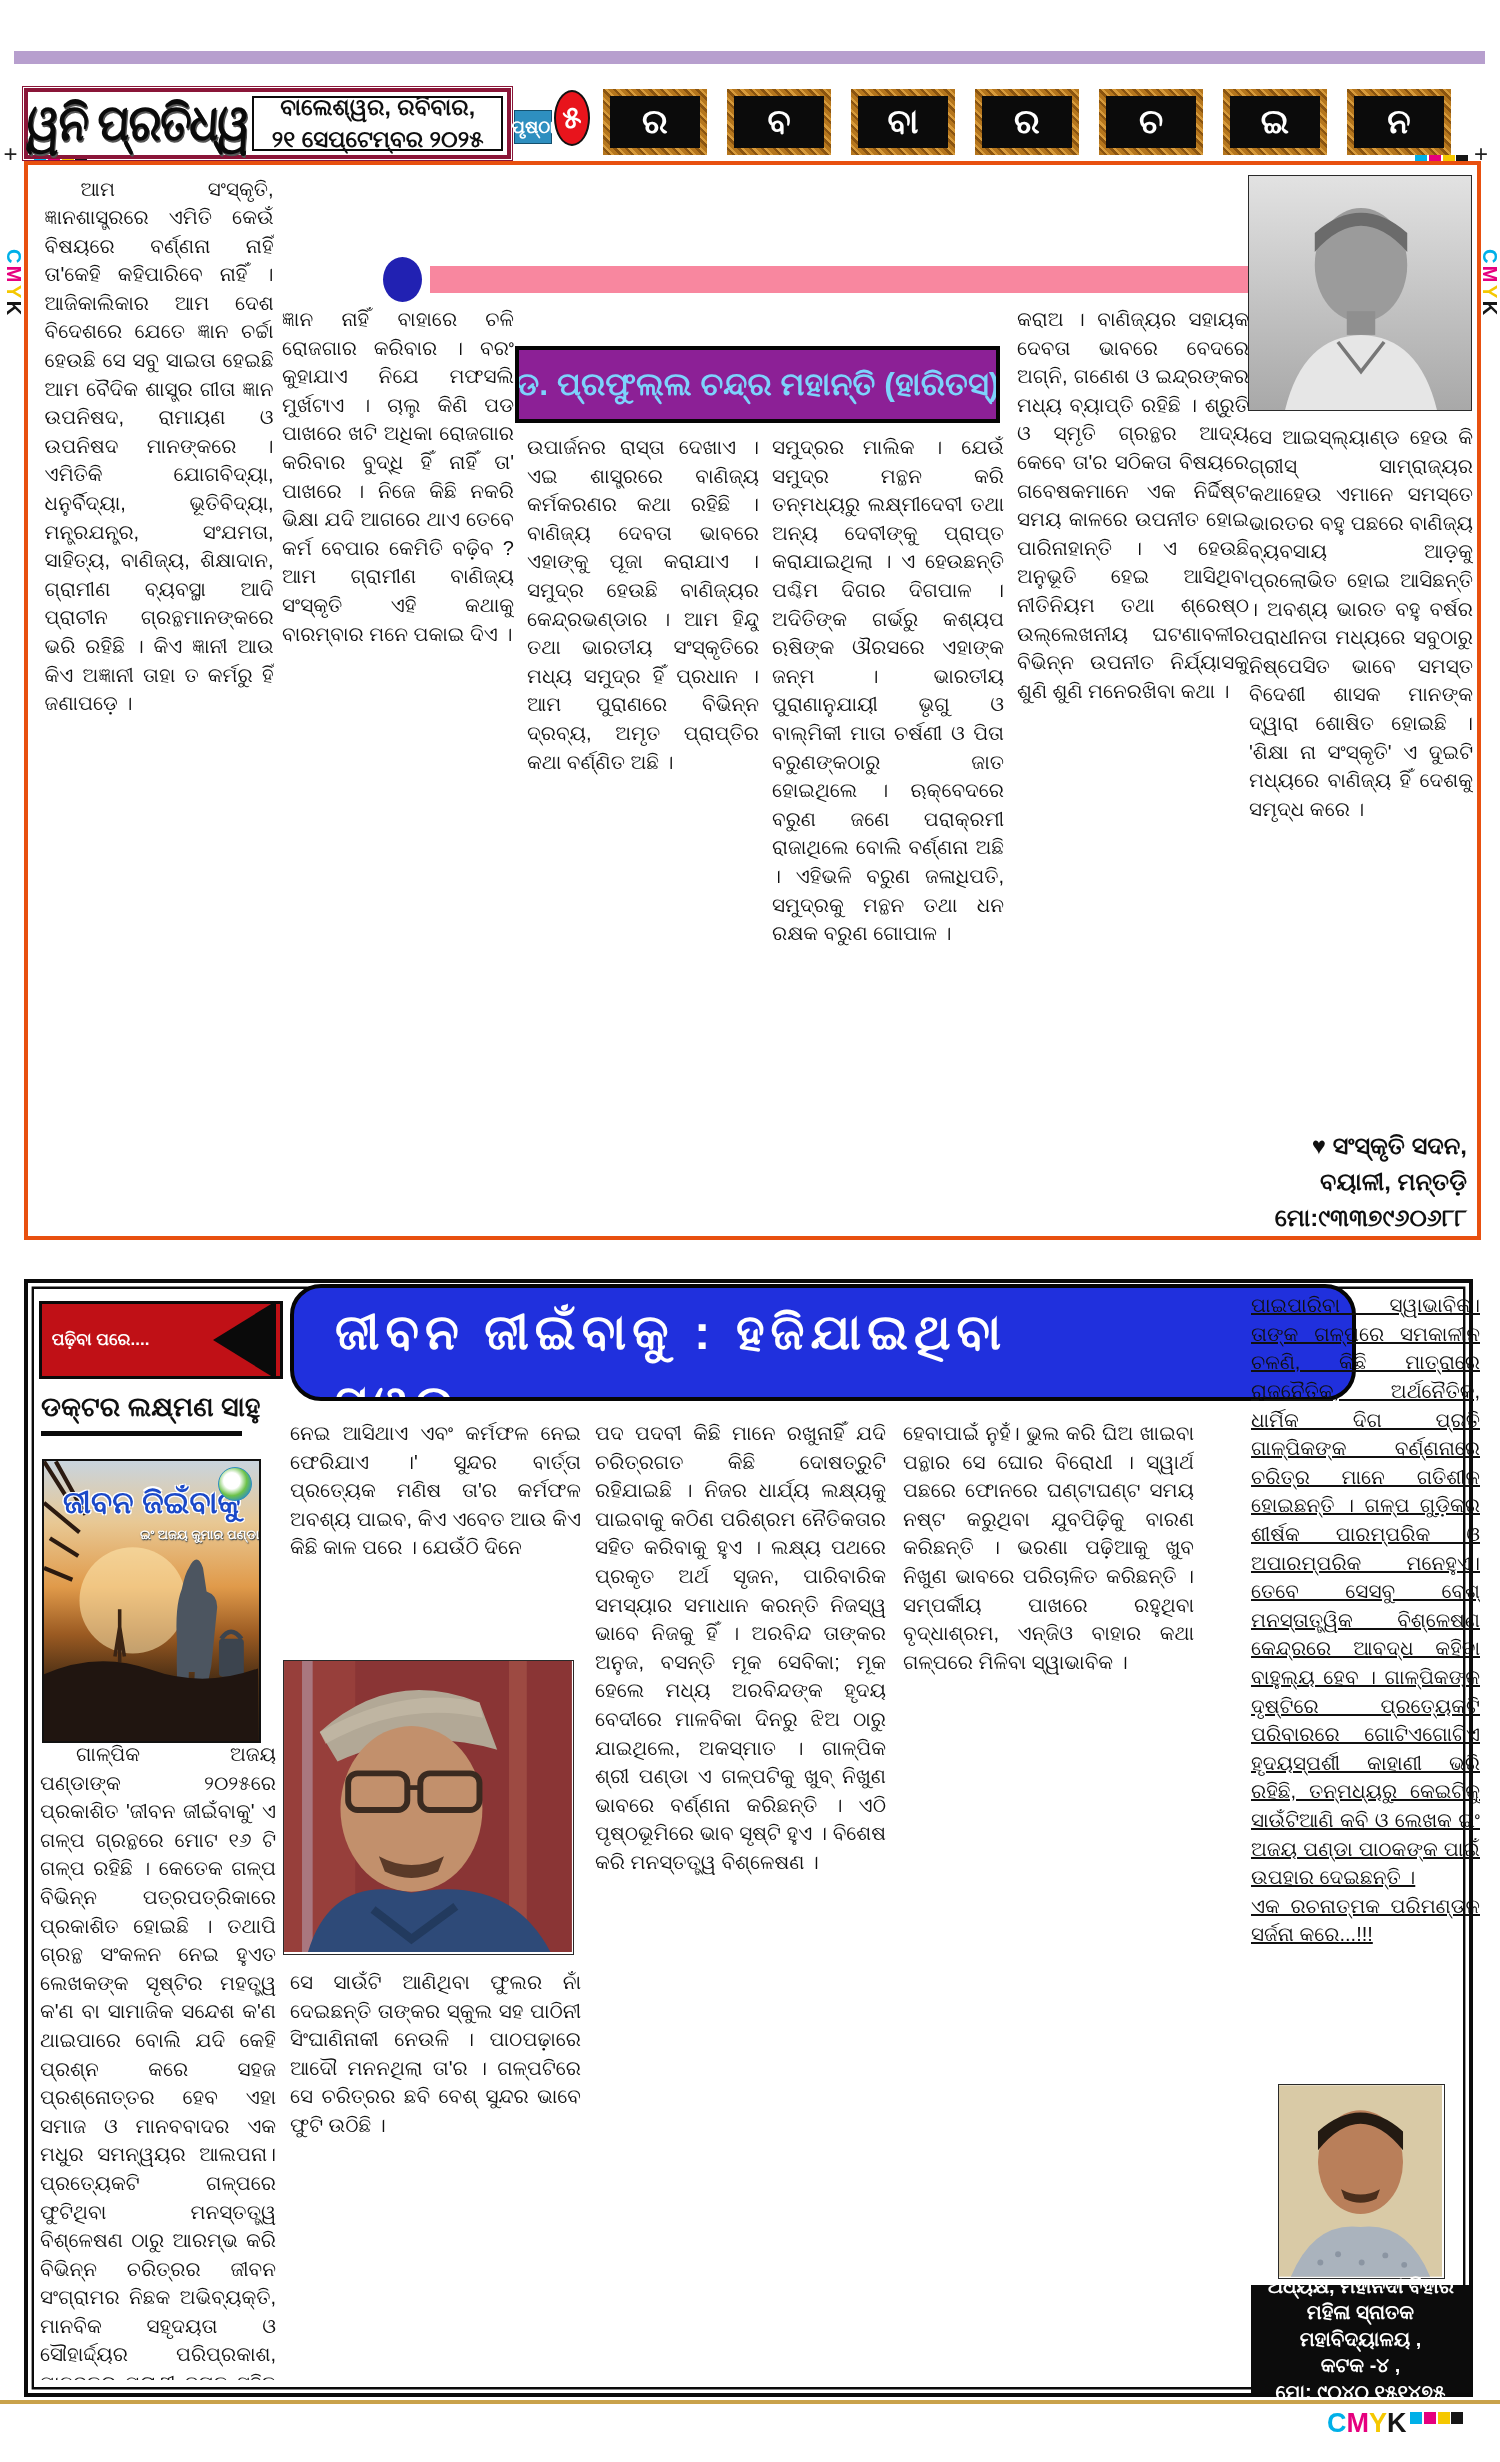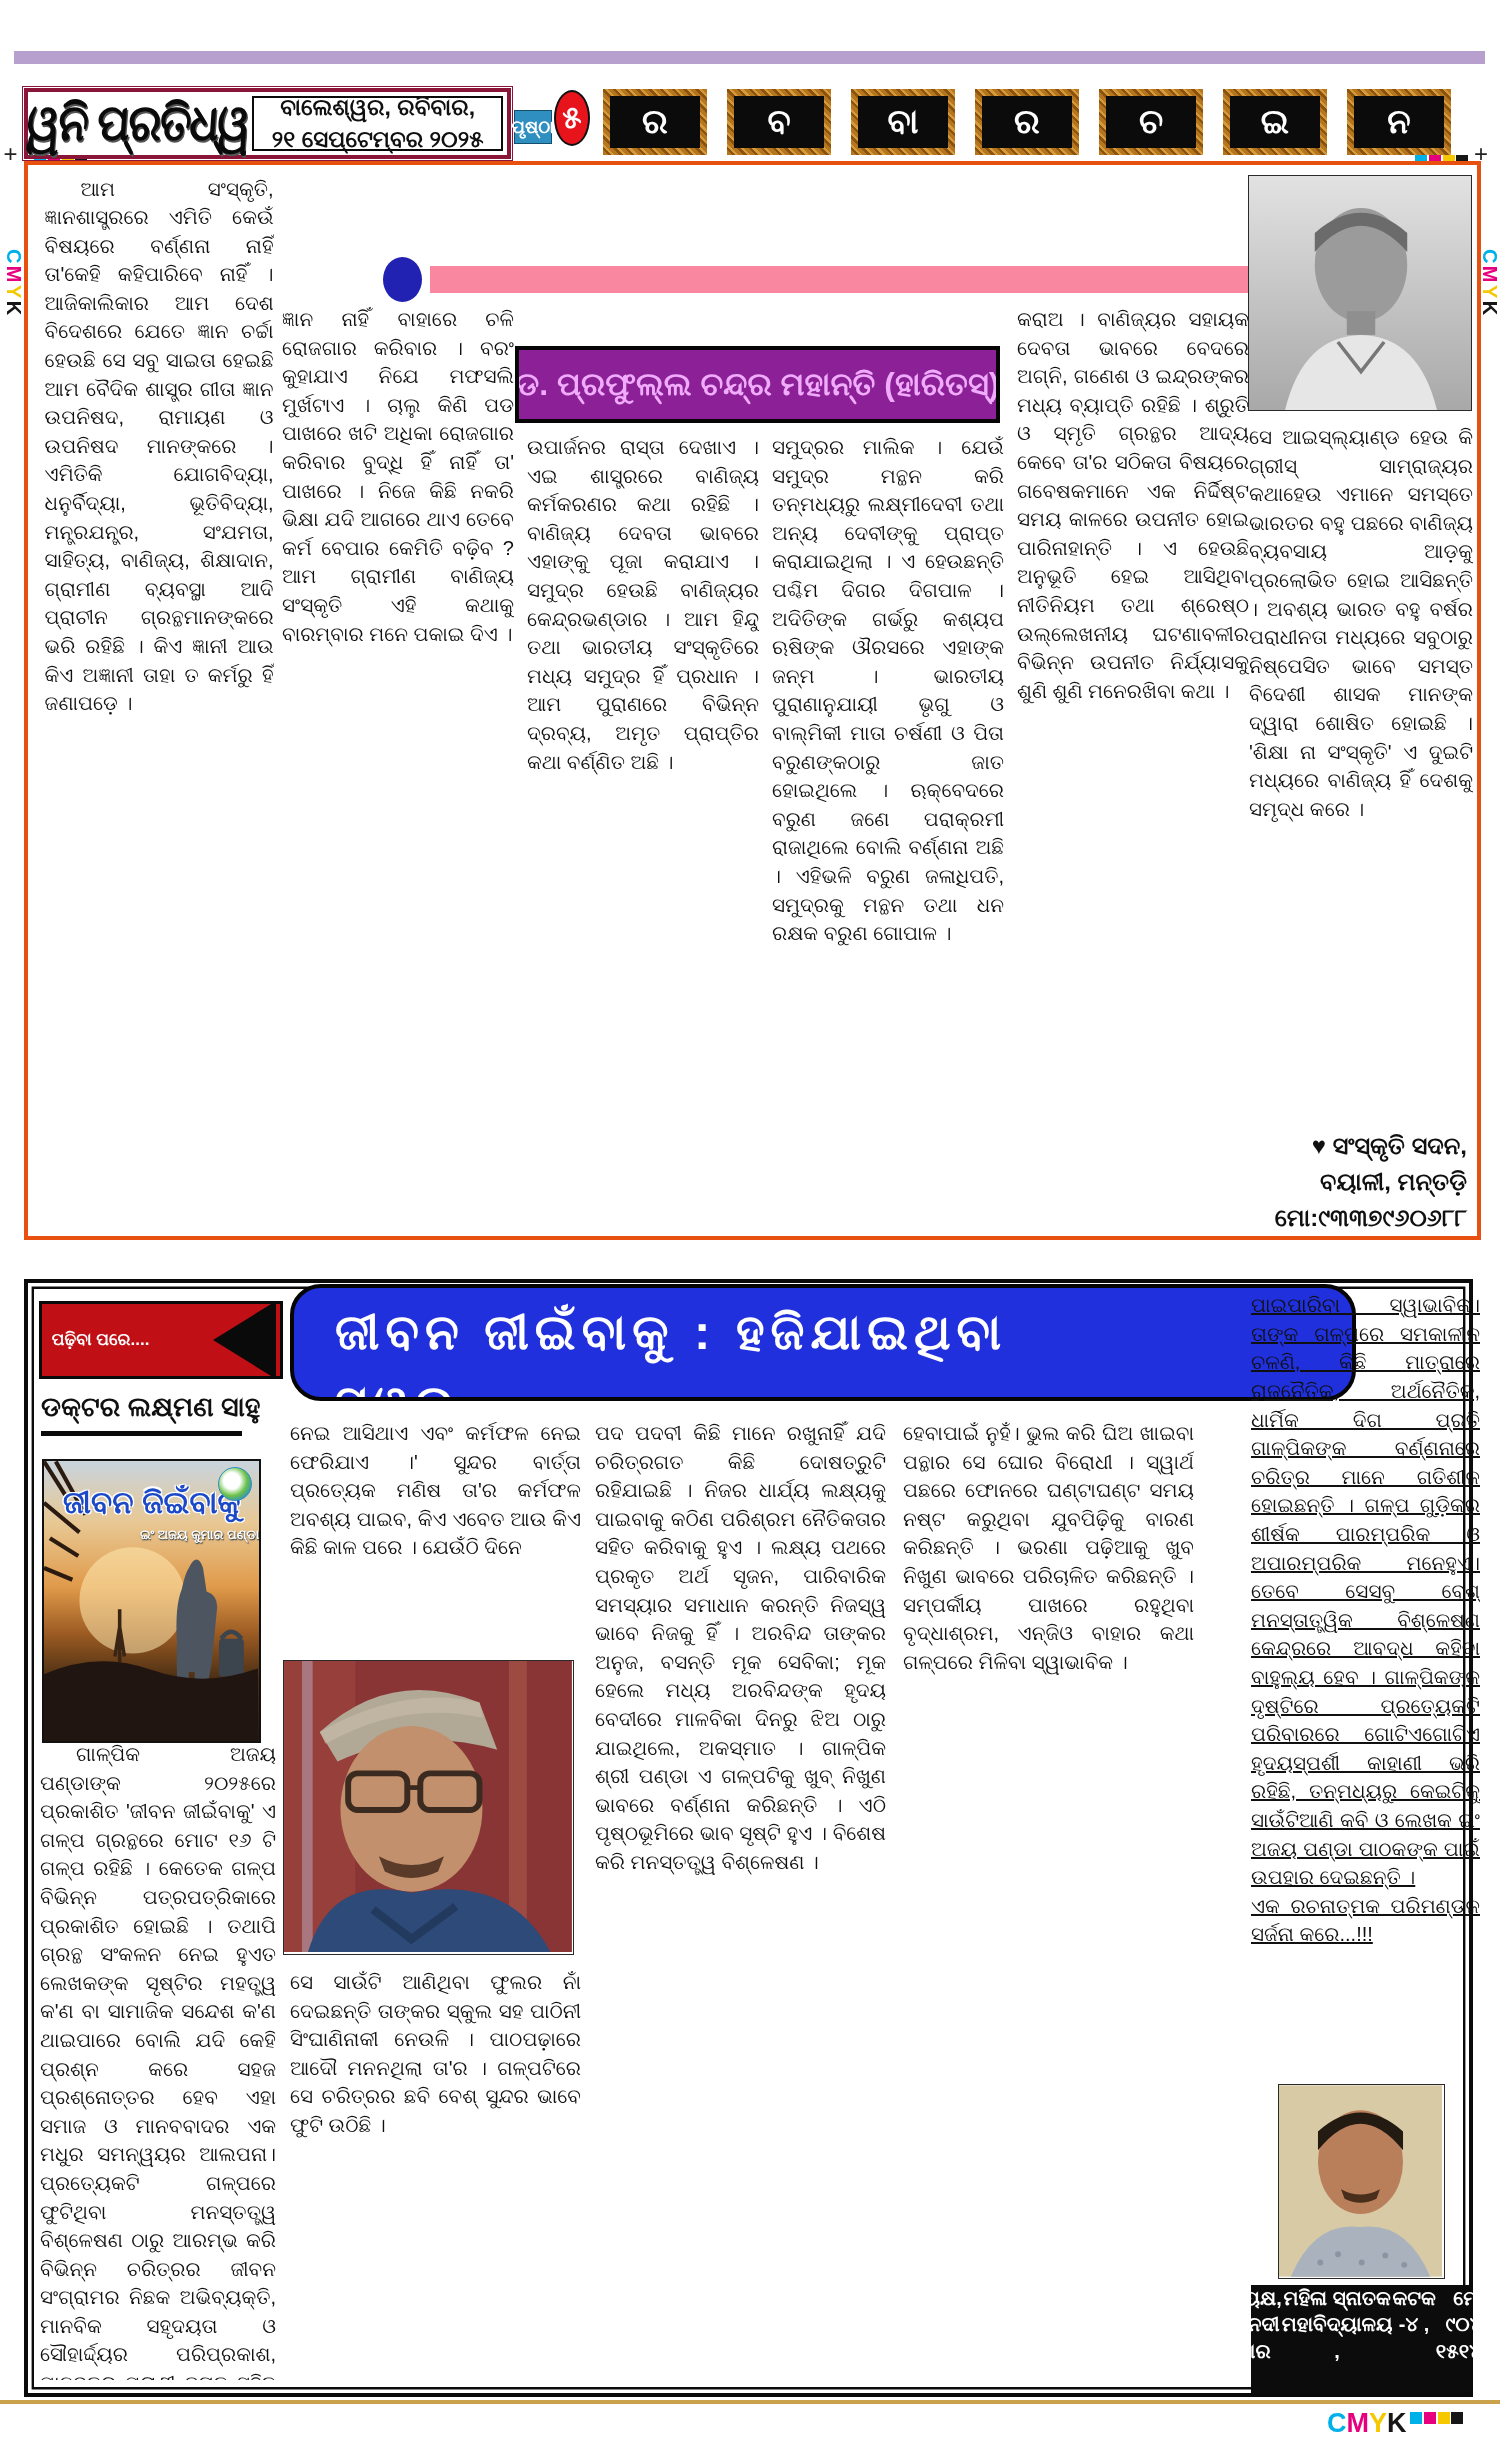--- a/index.html
+++ b/index.html
@@ -39,21 +39,21 @@
                   justify-content:center; font-size:34px; font-weight:700; }
 
   
   .main-box { left:24px; top:161px; width:1457px; height:1079px; border:4.1px solid #e8500f; background:#fff; }
   .main-box .in { position:absolute; }
   .headline { left:255px; top:2.4px; width:983px; height:95px; font-size:57px; font-weight:800;
               letter-spacing:-1.8px; text-align:center; white-space:nowrap; overflow:hidden; }
   .blue-dot { left:355px; top:92px; width:39px; height:45px; background:#2121b2; border-radius:50%; }
   .pink-bar { left:402px; top:101px; width:830px; height:27px; background:#f8879f; }
   .author-box { left:487px; top:181px; width:485px; height:77px; background:#8c2096; border:4.7px solid #050505;
-                color:#f0abfc; font-size:32px; font-weight:700; display:flex; align-items:center; justify-content:center;
+                color:#7dd3fc; font-size:32px; font-weight:700; display:flex; align-items:center; justify-content:center;
                 white-space:nowrap; overflow:hidden; }
   .news-col { font-size:20px; line-height:1.43; text-align:justify; overflow:hidden; word-break:break-word; }
   .news-col .indent { text-indent:36px; }
   .signature { left:1185px; top:963px; width:254px; text-align:right; font-size:24px; font-weight:700; line-height:1.5; }
 
   .photo-frame { border:1.8px solid #2a2a2a; overflow:hidden; }
   .bw-photo { background:linear-gradient(#d9d9d9,#b9b9b9); }
 
   
   .bottom-box { left:24px; top:1279px; width:1449px; height:1118px; border:4.7px solid #0a0a0a;
@@ -64,21 +64,21 @@
   .kicker-arrow { left:185px; top:18px; width:0; height:0; border-top:39px solid transparent;
                   border-bottom:39px solid transparent; border-right:63px solid #0a0a0a; }
   .reviewer { left:13px; top:109px; width:249px; font-size:27px; font-weight:800; }
   .reviewer-rule { left:13px; top:148px; width:201px; height:5.3px; background:#0a0a0a; }
   .review-title { left:262px; top:1.2px; width:1066px; height:117px; background:#2030dd; border:4.1px solid #050505;
                   border-radius:31px; color:#fff; overflow:hidden; padding-left:41px; }
   .review-title .l1 { font-size:49px; font-weight:800; letter-spacing:6px; line-height:89px; white-space:nowrap; }
   .review-title .l2 { font-size:49px; font-weight:800; letter-spacing:6px; line-height:53px; }
   .caption-box { left:1223px; top:1002px; width:219px; height:108px; background:#0c0c0c; color:#fff;
                  font-size:20px; font-weight:700; text-align:center; line-height:1.32;
-                 display:flex; flex-direction:row; justify-content:center; }
+                 display:flex; flex-direction:column; justify-content:center; }
 
   
   .book-cover { left:14.2px; top:176px; width:219px; height:284px; border:2.4px solid #111; position:absolute;
                 background:linear-gradient(180deg,#c9d4de 0%,#e8c894 22%,#e09a4a 45%,#9a5a22 62%,#4a2e14 78%,#241810 100%);
                 overflow:hidden; }
   .book-title { position:absolute; left:0; top:24px; width:100%; text-align:center; font-size:31px; font-weight:900;
                 color:#1b49c8; text-shadow:-1.2px -1.2px 0 #fff,1.2px -1.2px 0 #fff,-1.2px 1.2px 0 #fff,1.2px 1.2px 0 #fff; }
   .book-author { position:absolute; left:0; top:66px; width:100%; text-align:right; font-size:13px; font-weight:700; color:#fff;
                  text-shadow:0.6px 0.6px 1.2px #123; }
   .book-logo { position:absolute; right:7.1px; top:6px; width:34px; height:34px; border-radius:50%;

